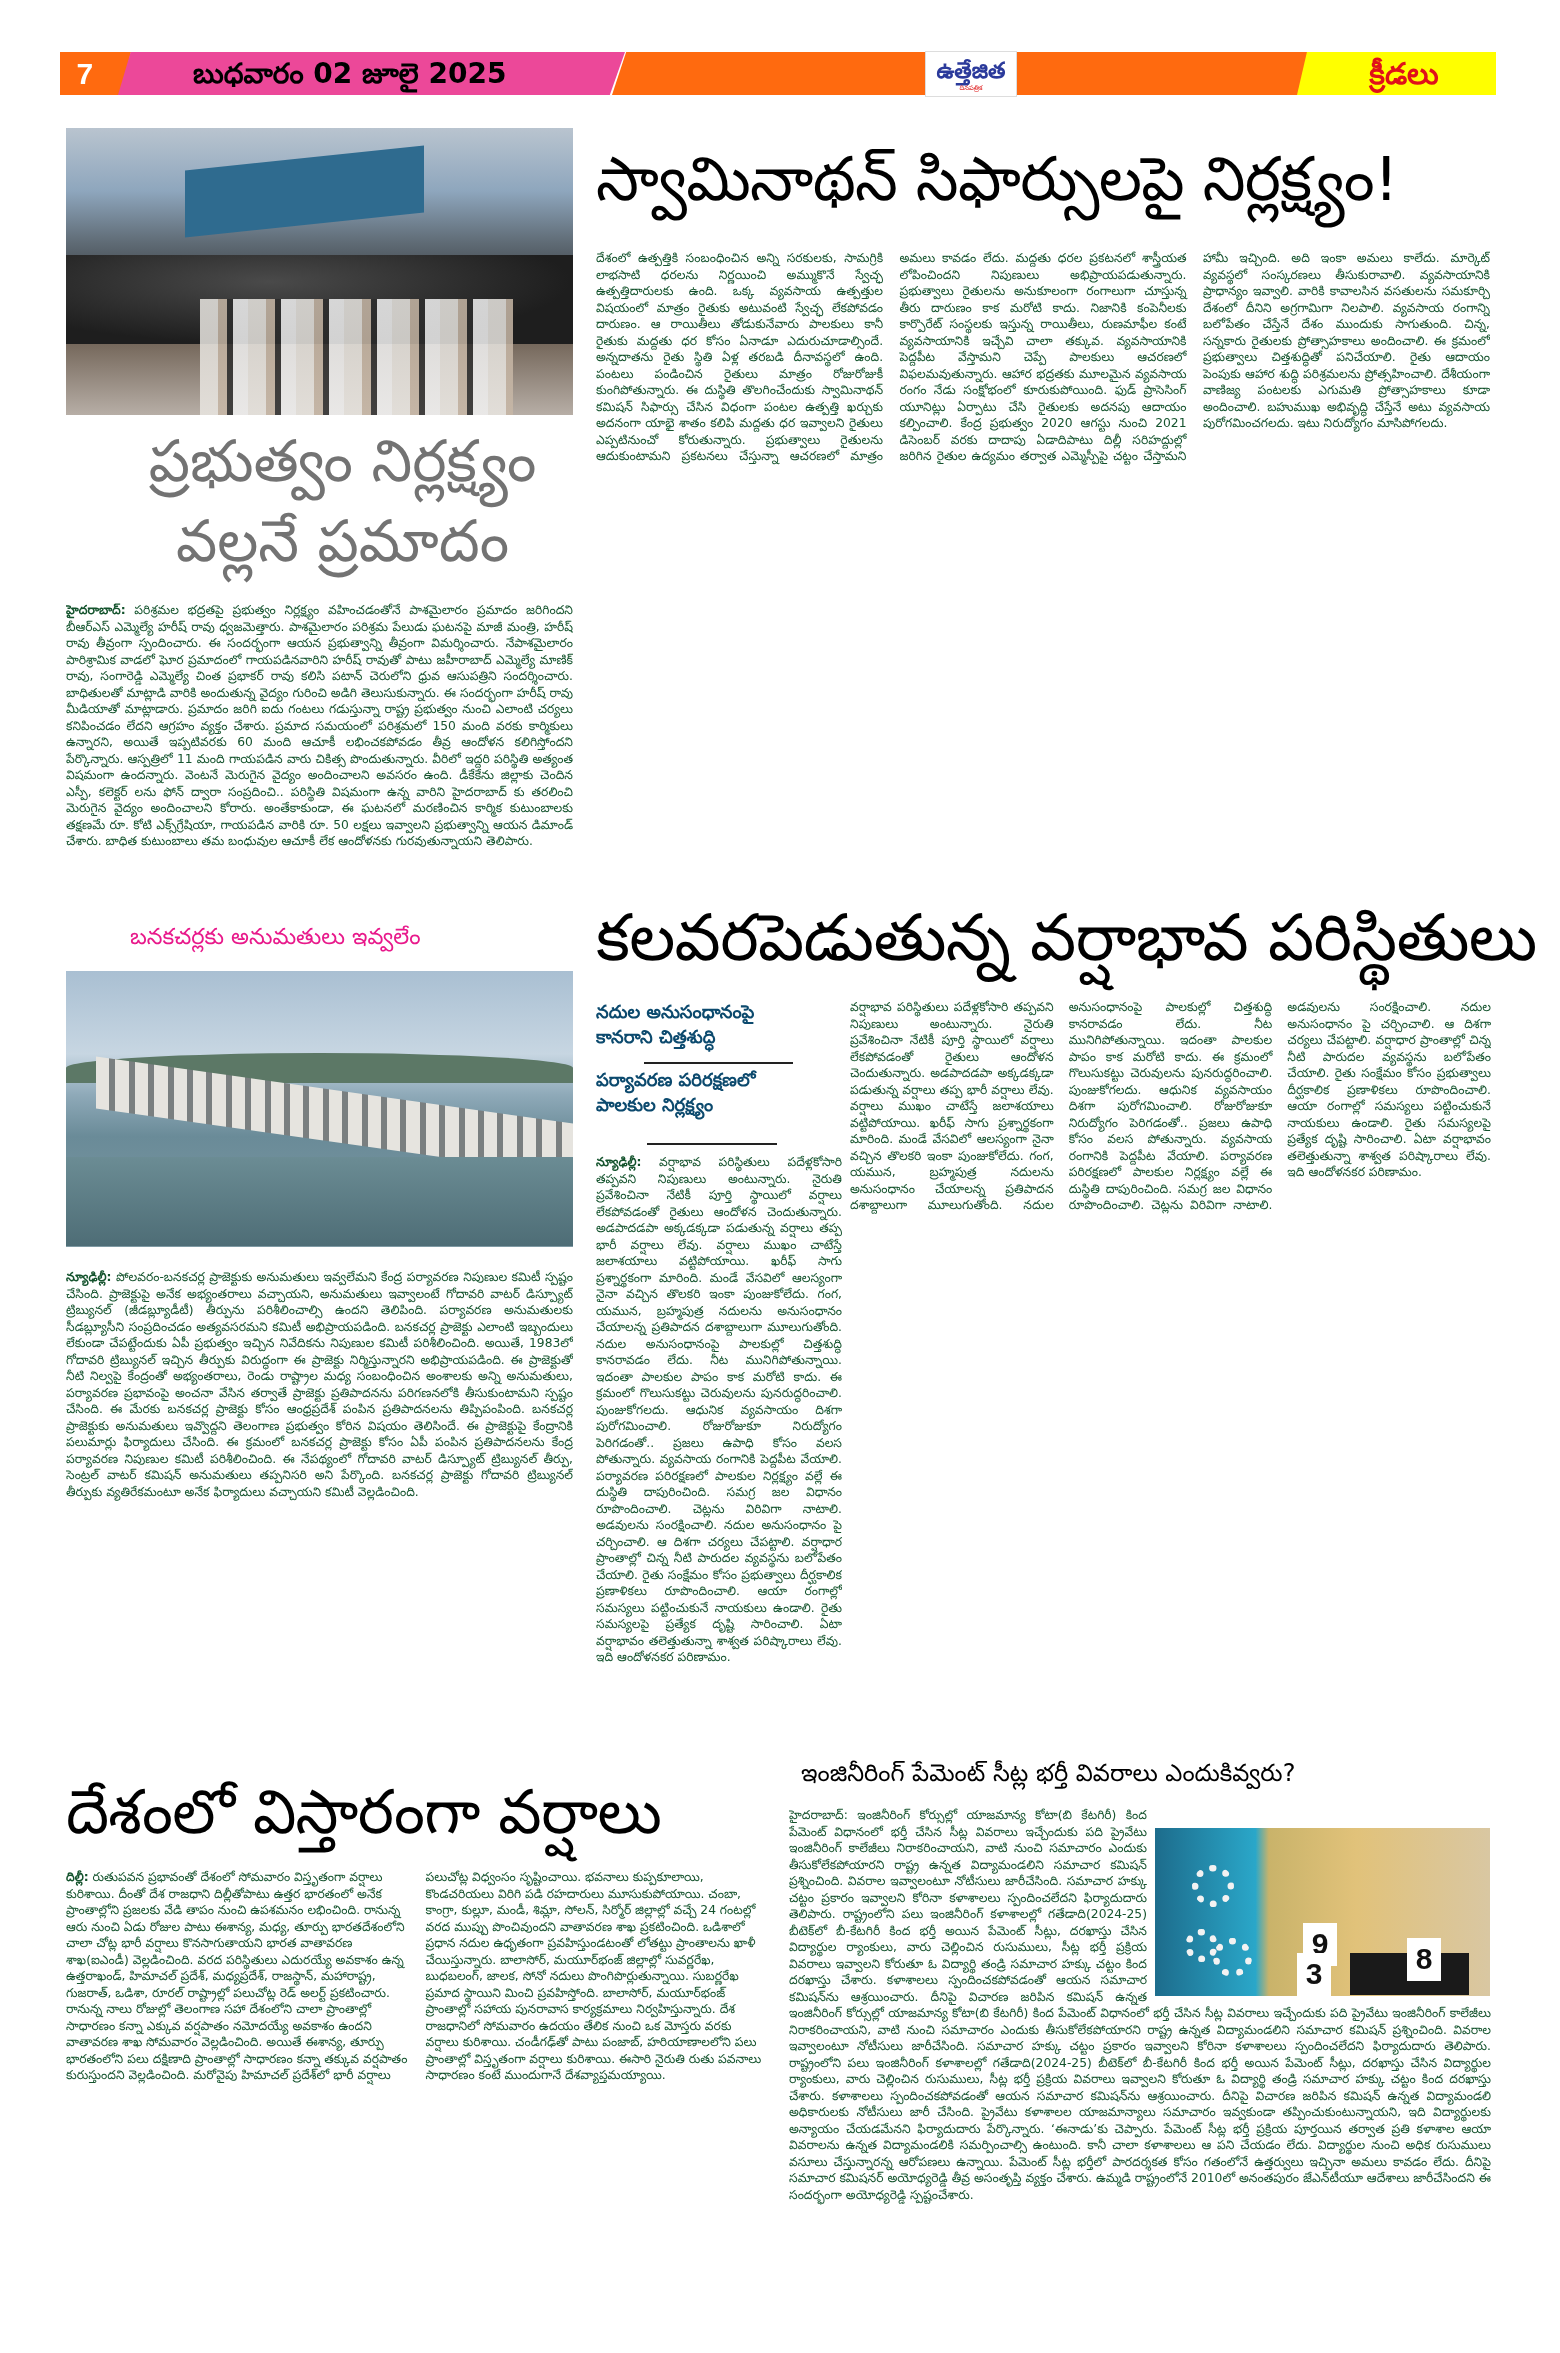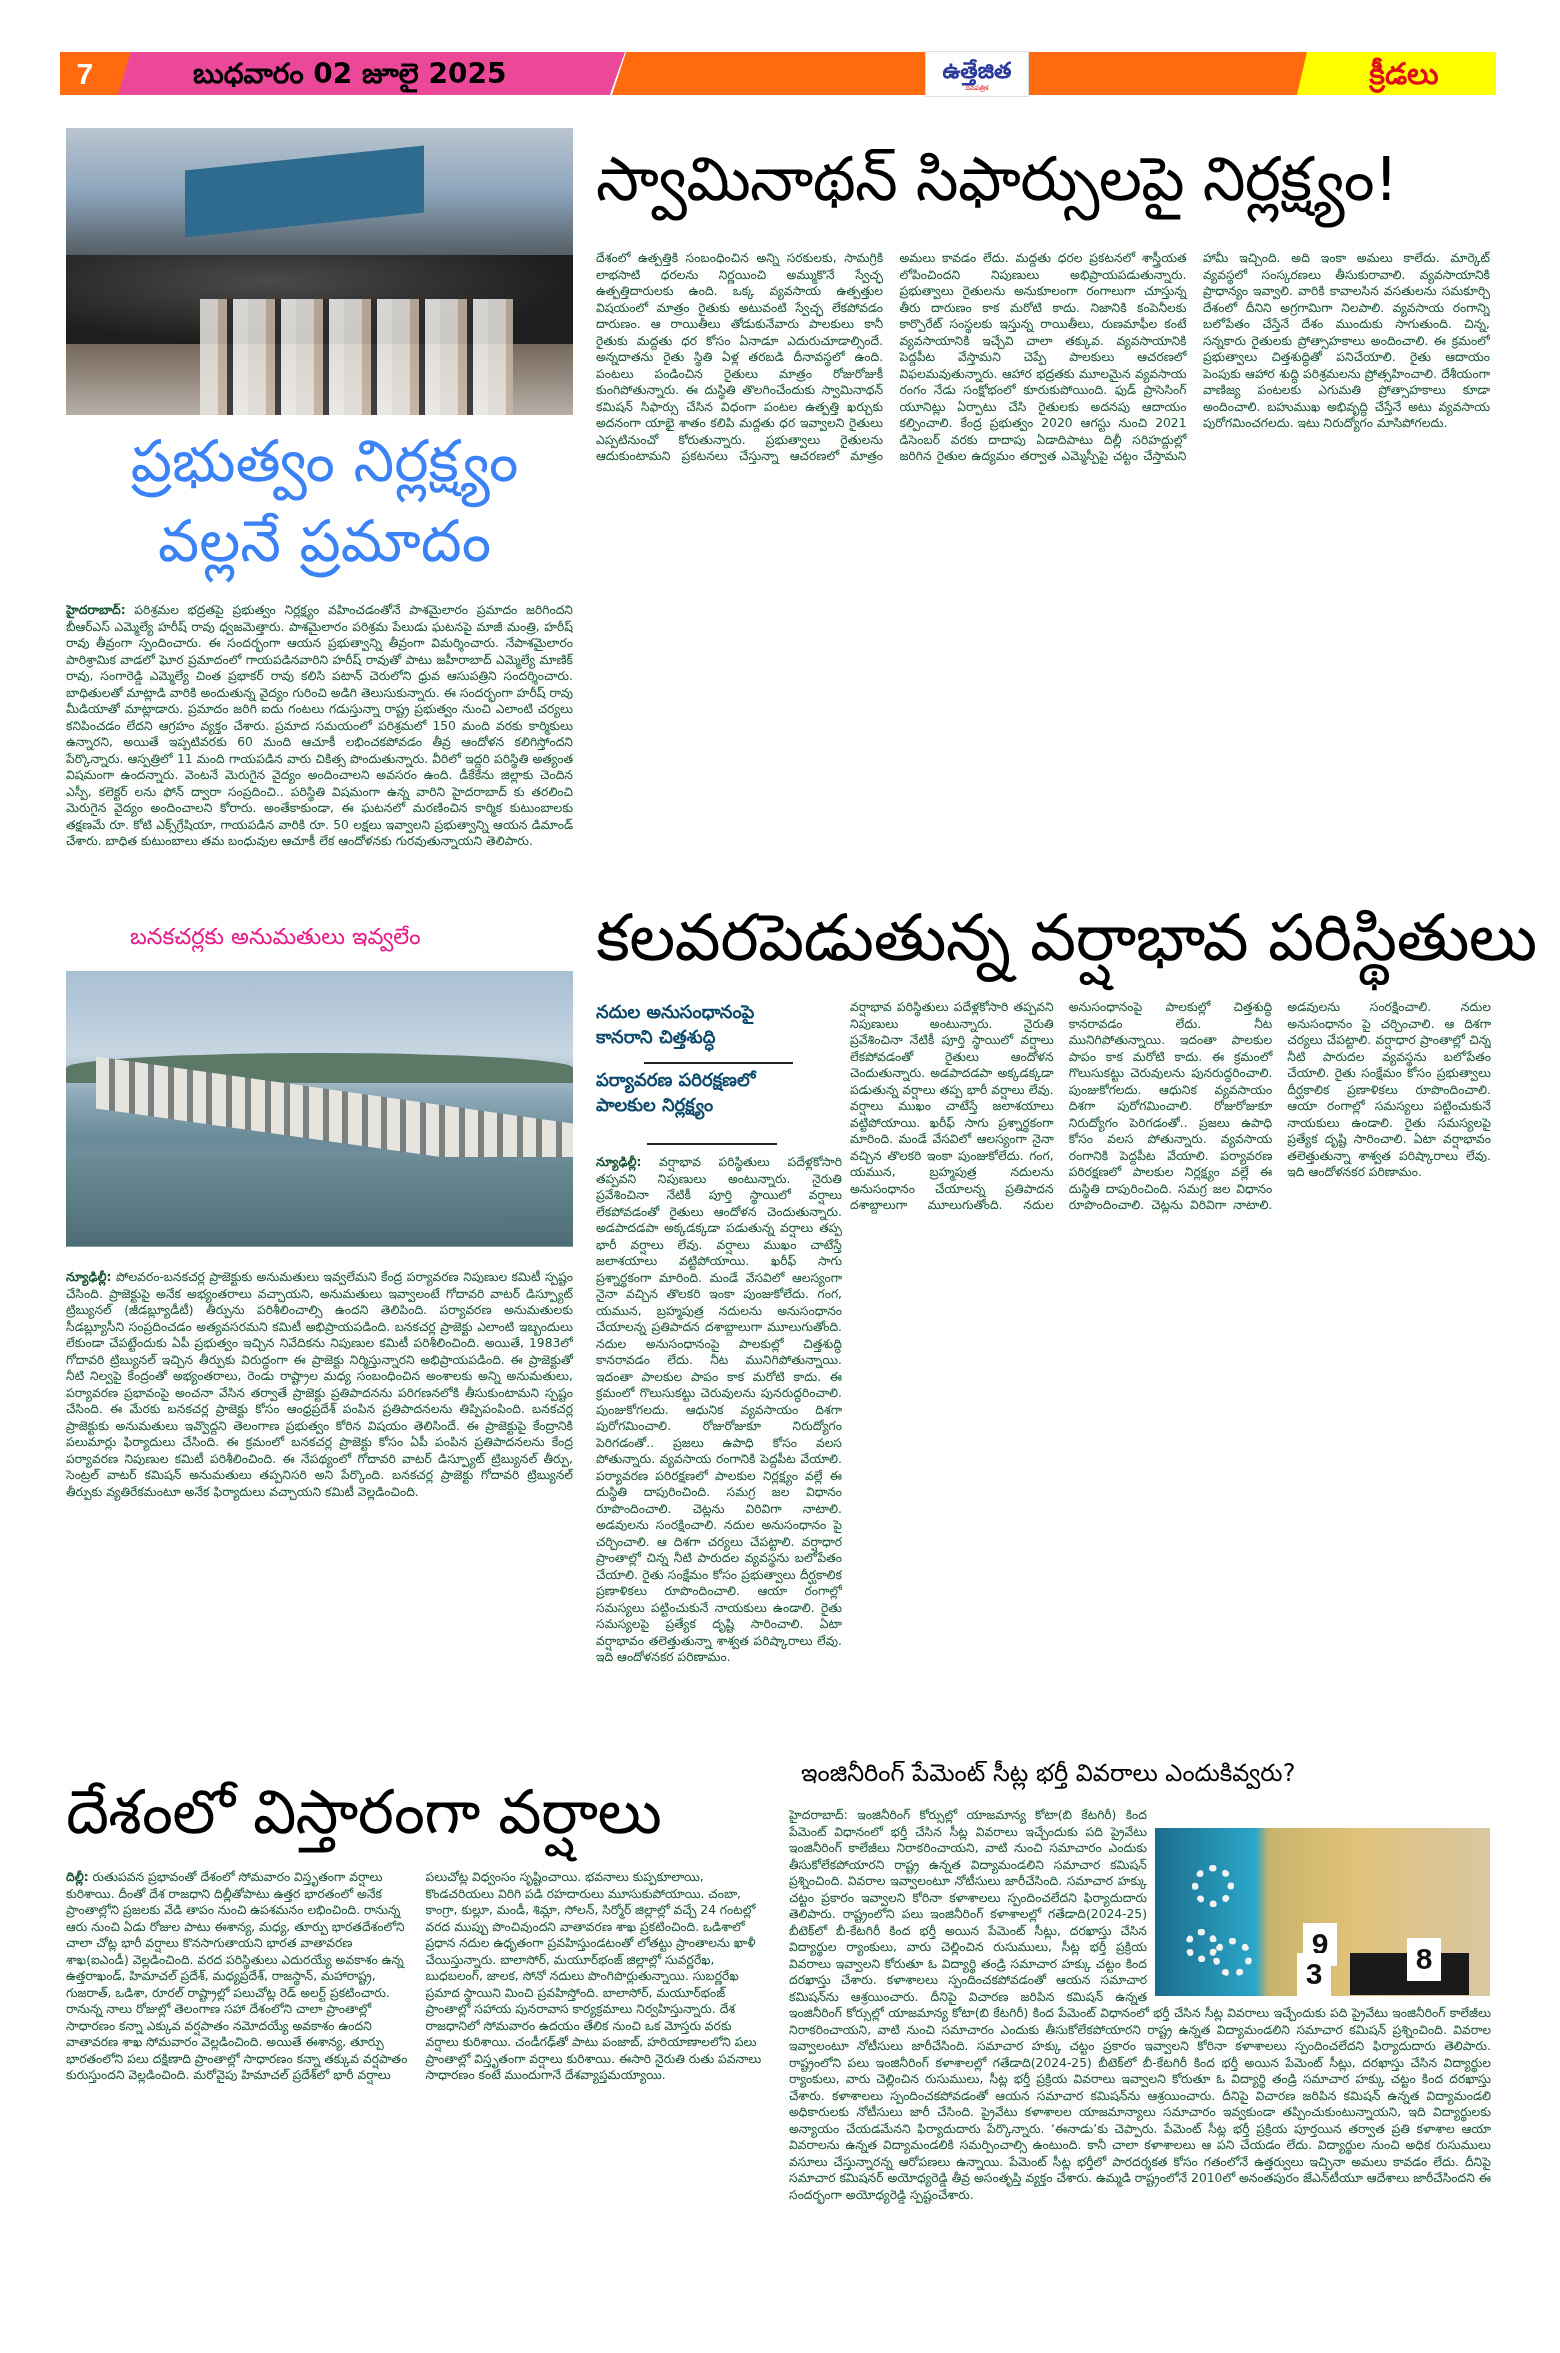--- a/index.html
+++ b/index.html
@@ -9,21 +9,21 @@
   
   .masthead { position: absolute; left: 60px; top: 52px; width: 1436px; height: 43px; }
   .mh-pagenum { position: absolute; left: 0; top: 0; width: 71px; height: 43px; background: #ff6a0f;
     clip-path: polygon(0 0, 100% 0, 85% 100%, 0 100%); color: #fff; font-weight: bold; font-size: 30px;
     line-height: 43px; padding-left: 16.4px; font-family: "Liberation Sans", sans-serif; }
   .mh-date { position: absolute; left: 58px; top: 0; width: 507px; height: 43px; background: #ec4899;
     clip-path: polygon(2.5% 0, 100% 0, 97% 100%, 0 100%); font-weight: bold; font-size: 28px; line-height: 43px;
     padding-left: 75px; color: #000; }
   .mh-center { position: absolute; left: 552px; top: 0; width: 708px; height: 43px; background: #ff6a0f;
     clip-path: polygon(2% 0, 100% 0, 98% 100%, 0 100%); }
-  .mh-logo { position: absolute; left: 865px; top: -1.5px; width: 104px; height: 46px; background: #fff;
+  .mh-logo { position: absolute; left: 865px; top: -1.5px; width: 92px; height: 46px; background: #fff;
     border: 0.7px solid #ddd; text-align: center; }
   .mh-logo .logo-main { font-size: 22.4px; font-weight: bold; color: #2b3a9b; line-height: 28px; display:block; margin-top: 4.5px; }
   .mh-logo .logo-sub { font-size: 6.7px; color: #d11; display:block; }
   .mh-section { position: absolute; left: 1237px; top: 0; width: 199px; height: 43px; background: #ffff00;
     clip-path: polygon(5% 0, 100% 0, 100% 100%, 0 100%); color: #e0101a; font-size: 30px; font-weight: bold;
     text-align: center; line-height: 43px; padding-left: 15px; }
 
   
   .photo { position: absolute; overflow: hidden; }
   .headline { position: absolute; font-weight: normal; line-height: 1.1; white-space: nowrap; }
@@ -49,21 +49,21 @@
 
   
   .ph-eng { left: 1155px; top: 1828px; width: 335px; height: 168px;
     background: linear-gradient(90deg, #1d6c8c 0%, #2aa7c9 30%, #c9b36a 34%, #e1c27a 60%, #d9c7a2 100%); }
   .ph-eng .gear { position:absolute; border-radius:50%; border: 7.5px dotted #f2f2f2; }
   .ph-eng .card { position:absolute; background:#fff; color:#111; font-weight:bold; font-size: 30px; font-family:"Liberation Sans",sans-serif; text-align:center; line-height: 42px; width: 34px; height: 43px; }
   .ph-eng .monitor { position:absolute; background:#1a1a1a; }
 
   
   .hl-swaminathan { left: 596px; top: 145px; font-size: 61px; color: #000; letter-spacing: -0.7px; }
-  .hl-prabhutvam { left: 116px; top: 421px; font-size: 58px; color: #3b82f6; line-height: 80px; text-align:center; width: 417px; white-space: normal; }
+  .hl-prabhutvam { left: 134px; top: 421px; font-size: 58px; color: #737373; line-height: 80px; text-align:center; width: 417px; white-space: normal; }
   .hl-banakacharla { left: 130px; top: 924px; font-size: 22.4px; color: #e8198b; }
   .hl-kalavara { left: 596px; top: 902px; font-size: 65px; color: #000; letter-spacing: -0.7px; }
   .hl-desamlo { left: 66px; top: 1778px; font-size: 61px; color: #000; letter-spacing: -0.7px; }
   .hl-engineering { left: 801px; top: 1760px; font-size: 24px; color: #000; }
 
   .sub-hl { position: absolute; font-weight: bold; color: #0c4a6e; text-align: left; width: 246px; font-size: 18px; line-height: 25px; }
 </style>
 </head>
 <body>
 

